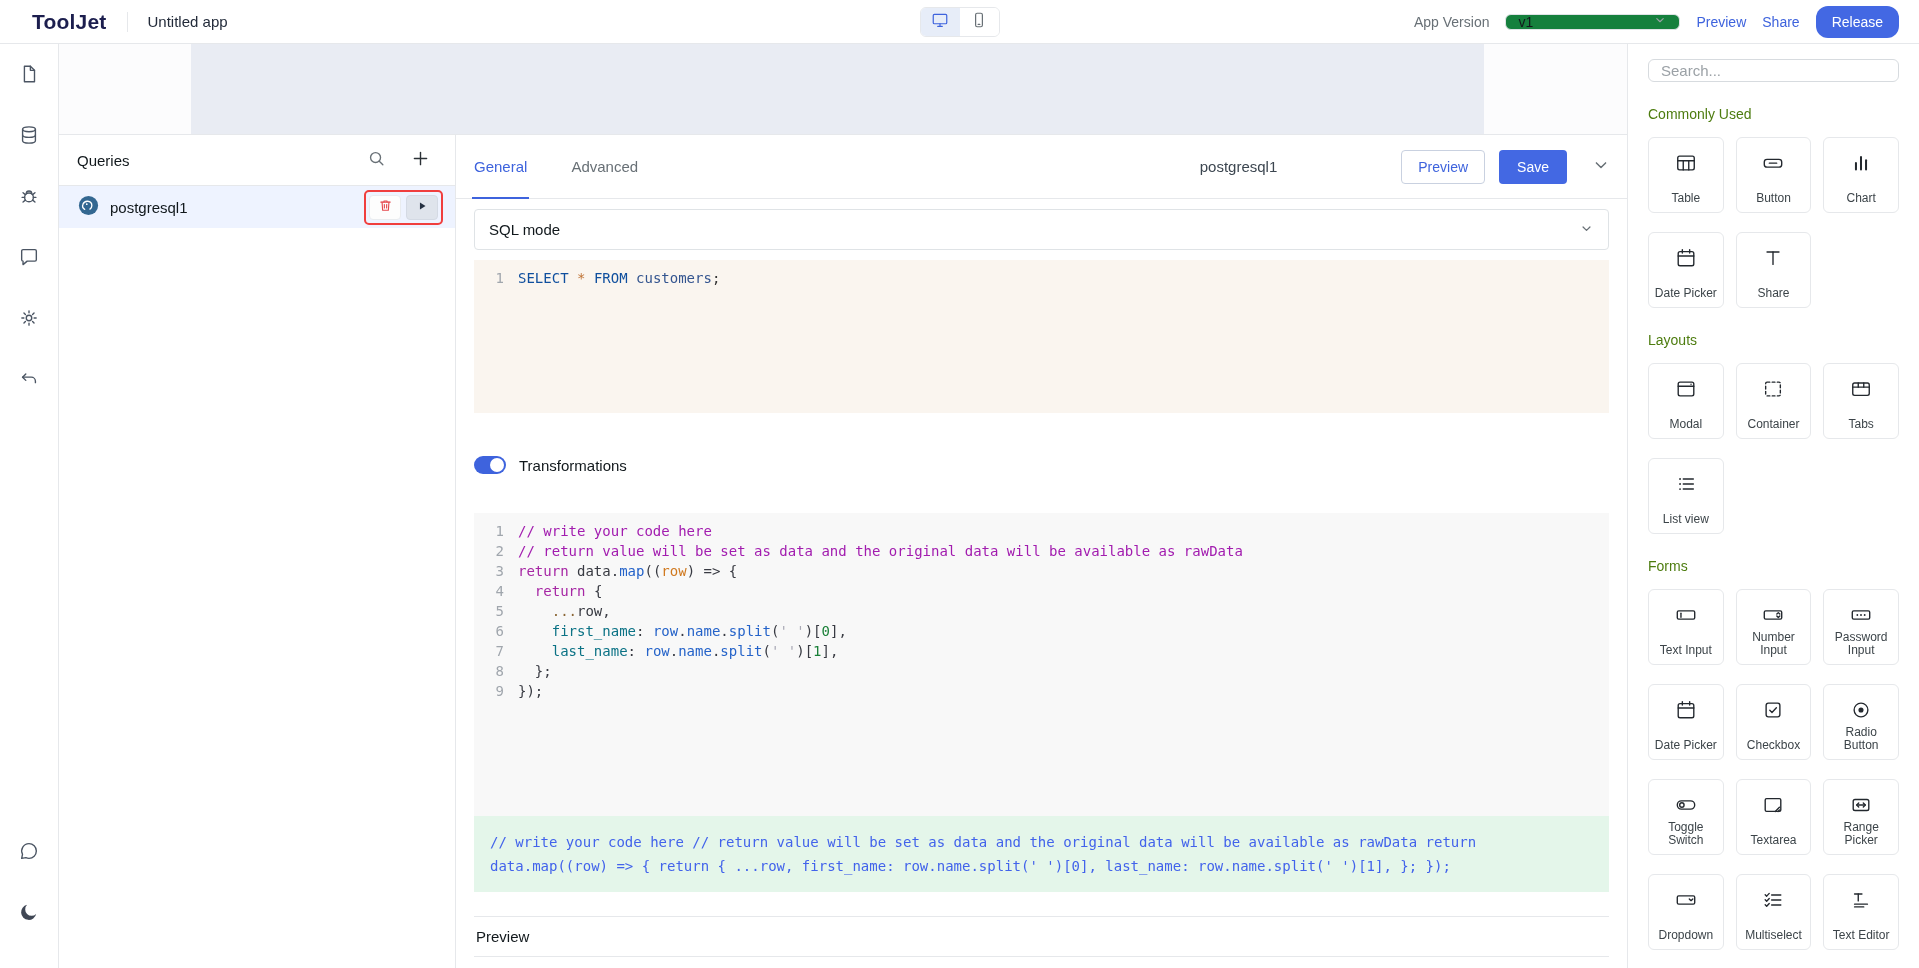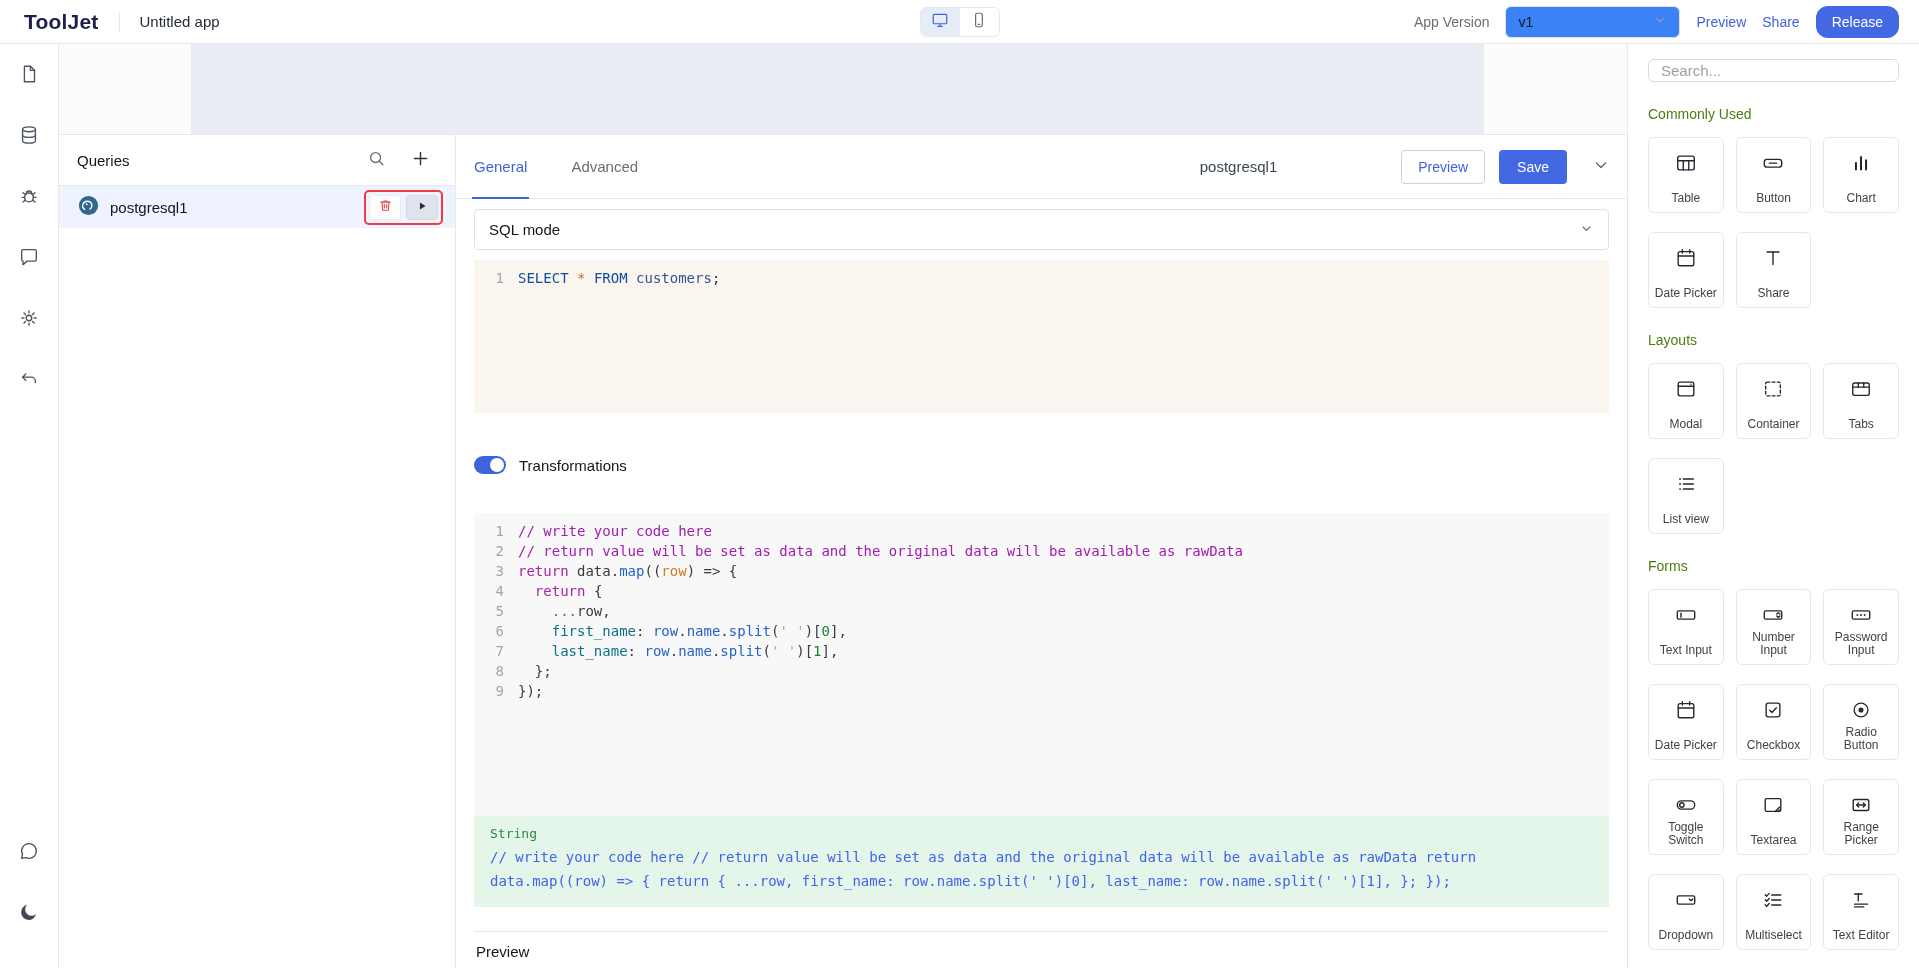--- a/index.html
+++ b/index.html
@@ -6,32 +6,32 @@
   html,body { width:1919px; height:968px; }
   body {
     font-family: "Liberation Sans", "DejaVu Sans", sans-serif;
     color:#11181c; background:#fff; overflow:hidden; font-size:15px;
   }
   [data-interactable="true"]:not(input){ cursor:pointer; }
 
   
   .topbar { height:44px; display:flex; align-items:center; padding:0 20px 0 24px;
     border-bottom:1px solid #e6e8eb; position:relative; background:#fff; }
-  .logo { font-weight:bold; font-size:21px; color:#1c1e4e; letter-spacing:.2px; }
+  .logo { font-weight:bold; font-size:21px; color:#1c1e4e; letter-spacing:.2px;margin-left:8px; }
   .v-div { width:1px; height:20px; background:#e6e8eb; margin:0 20px; }
   .app-title { font-size:15px; color:#232b3a; }
   .tb-center { position:absolute; left:50%; top:50%; transform:translate(-50%,-50%); }
   .device-toggle { display:flex; border:1px solid #e6e8eb; border-radius:6px; overflow:hidden; height:30px; background:#fff; }
   .dev-btn { width:39px; display:flex; align-items:center; justify-content:center; background:#fff; border:none; color:#687076; }
   .dev-btn.active { background:#e7edf8; color:#3E63DD; }
   .tb-right { margin-left:auto; display:flex; align-items:center; gap:16px; }
   .appver-label { font-size:14px; color:#687076; }
-  .version-select { width:175px; height:32px; border:1px solid #dfe3e6; border-radius:6px;
+  .version-select { width:175px; height:16px; border:1px solid #dfe3e6; border-radius:6px;
     display:flex; align-items:center; justify-content:space-between; padding:0 12px;
-    font-size:14px; color:#11181c; background:#3b82f6; }
+    font-size:14px; color:#11181c; background:#15803d; }
   .version-select svg { color:#9aa0a6; }
   .link-btn { color:#3E63DD; font-size:14px; background:none; border:none; font-family:inherit; }
   .release-btn { background:#4368E3; color:#fff; font-size:14px; height:32px; padding:0 16px;
     border-radius:12px; border:none; font-weight:500; font-family:inherit; }
 
   
   .main { display:flex; height:924px; }
   .rail { width:59px; border-right:1px solid #e6e8eb; display:flex; flex-direction:column;
     align-items:center; padding-top:14px; background:#fff; }
   .rail-btn { width:34px; height:34px; display:flex; align-items:center; justify-content:center;
@@ -348,21 +348,20 @@
                 <div class="code-line" data-interactable="false">
                   <span class="ln">8</span>
                   <span class="lc"><span class="tk-pln">  </span><span class="tk-pun">};</span></span>
                 </div>
                 <div class="code-line" data-interactable="false">
                   <span class="ln">9</span>
                   <span class="lc"><span class="tk-pun">});</span></span>
                 </div>
               </div>
             <div class="result-box" data-interactable="false">
-              <div class="result-type" data-interactable="false">String</div>
               <div class="result-value" data-interactable="false">// write your code here // return value will be set as data and the original data will be available as rawData return data.map((row) =&gt; { return { ...row, first_name: row.name.split(' ')[0], last_name: row.name.split(' ')[1], }; });</div>
             </div>
           </div>
 
           <div class="preview-section">
             <div class="preview-label" data-interactable="false">Preview</div>
           </div>
         </div>
       </section>
     </div>

